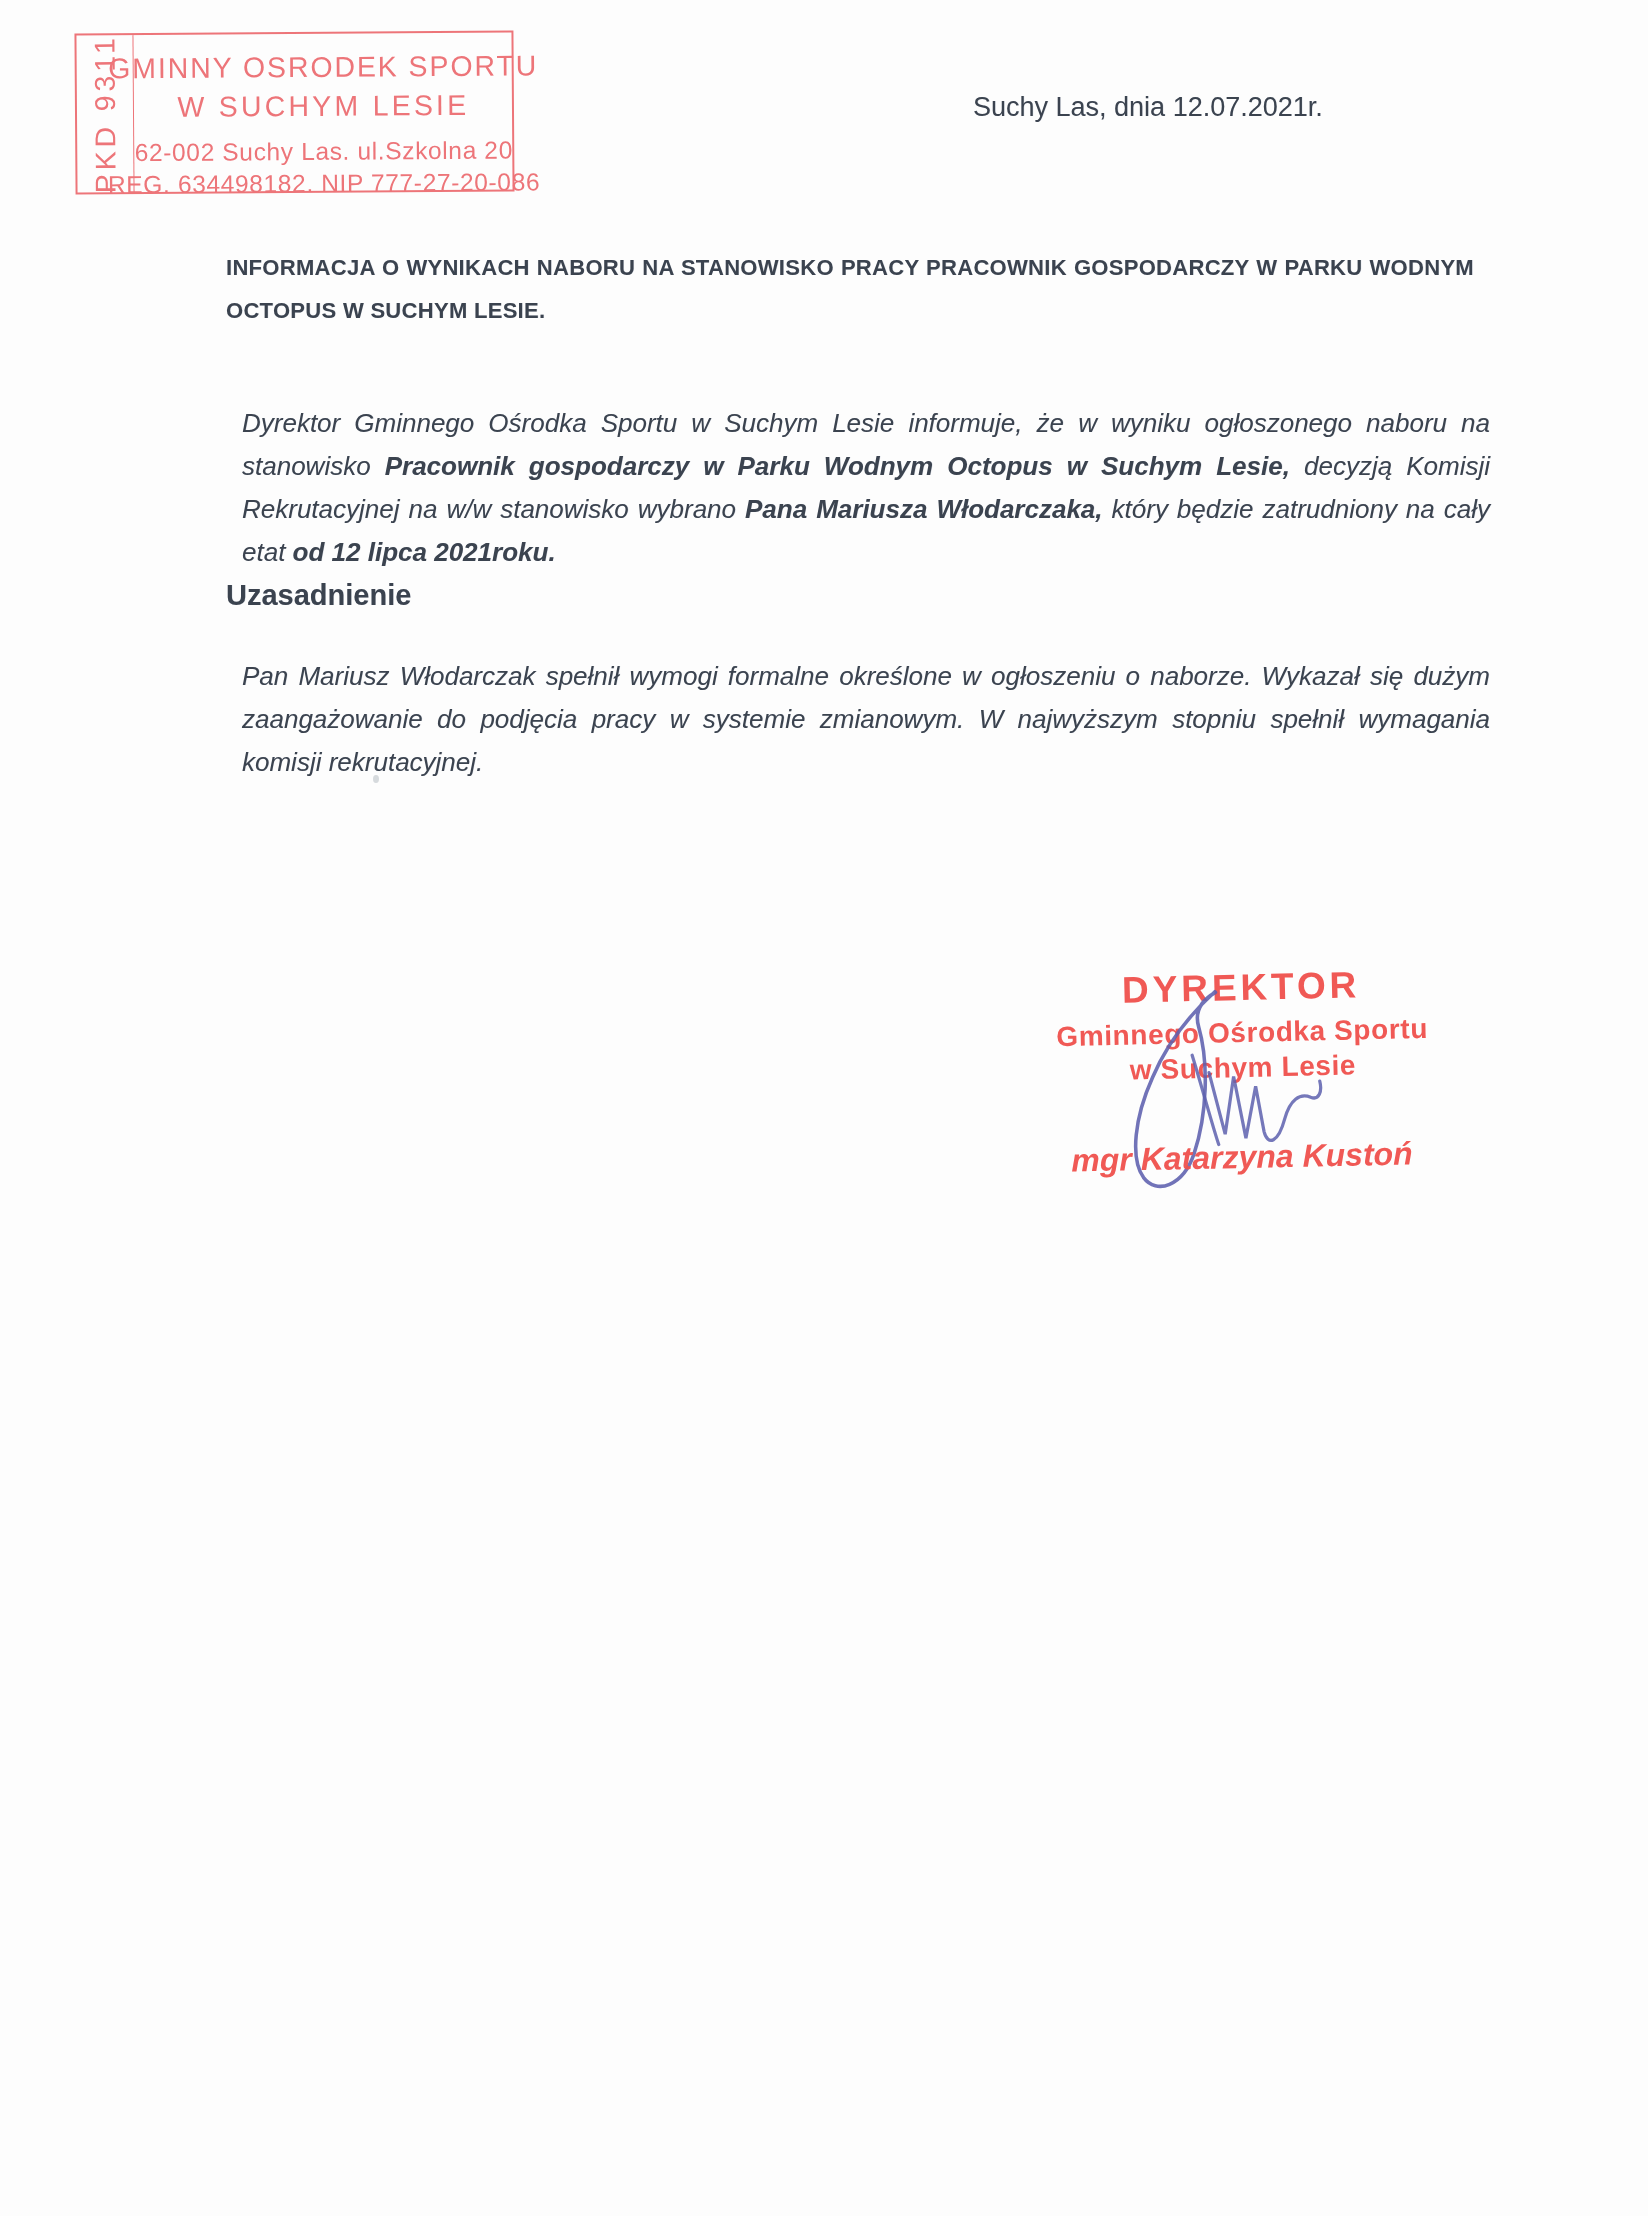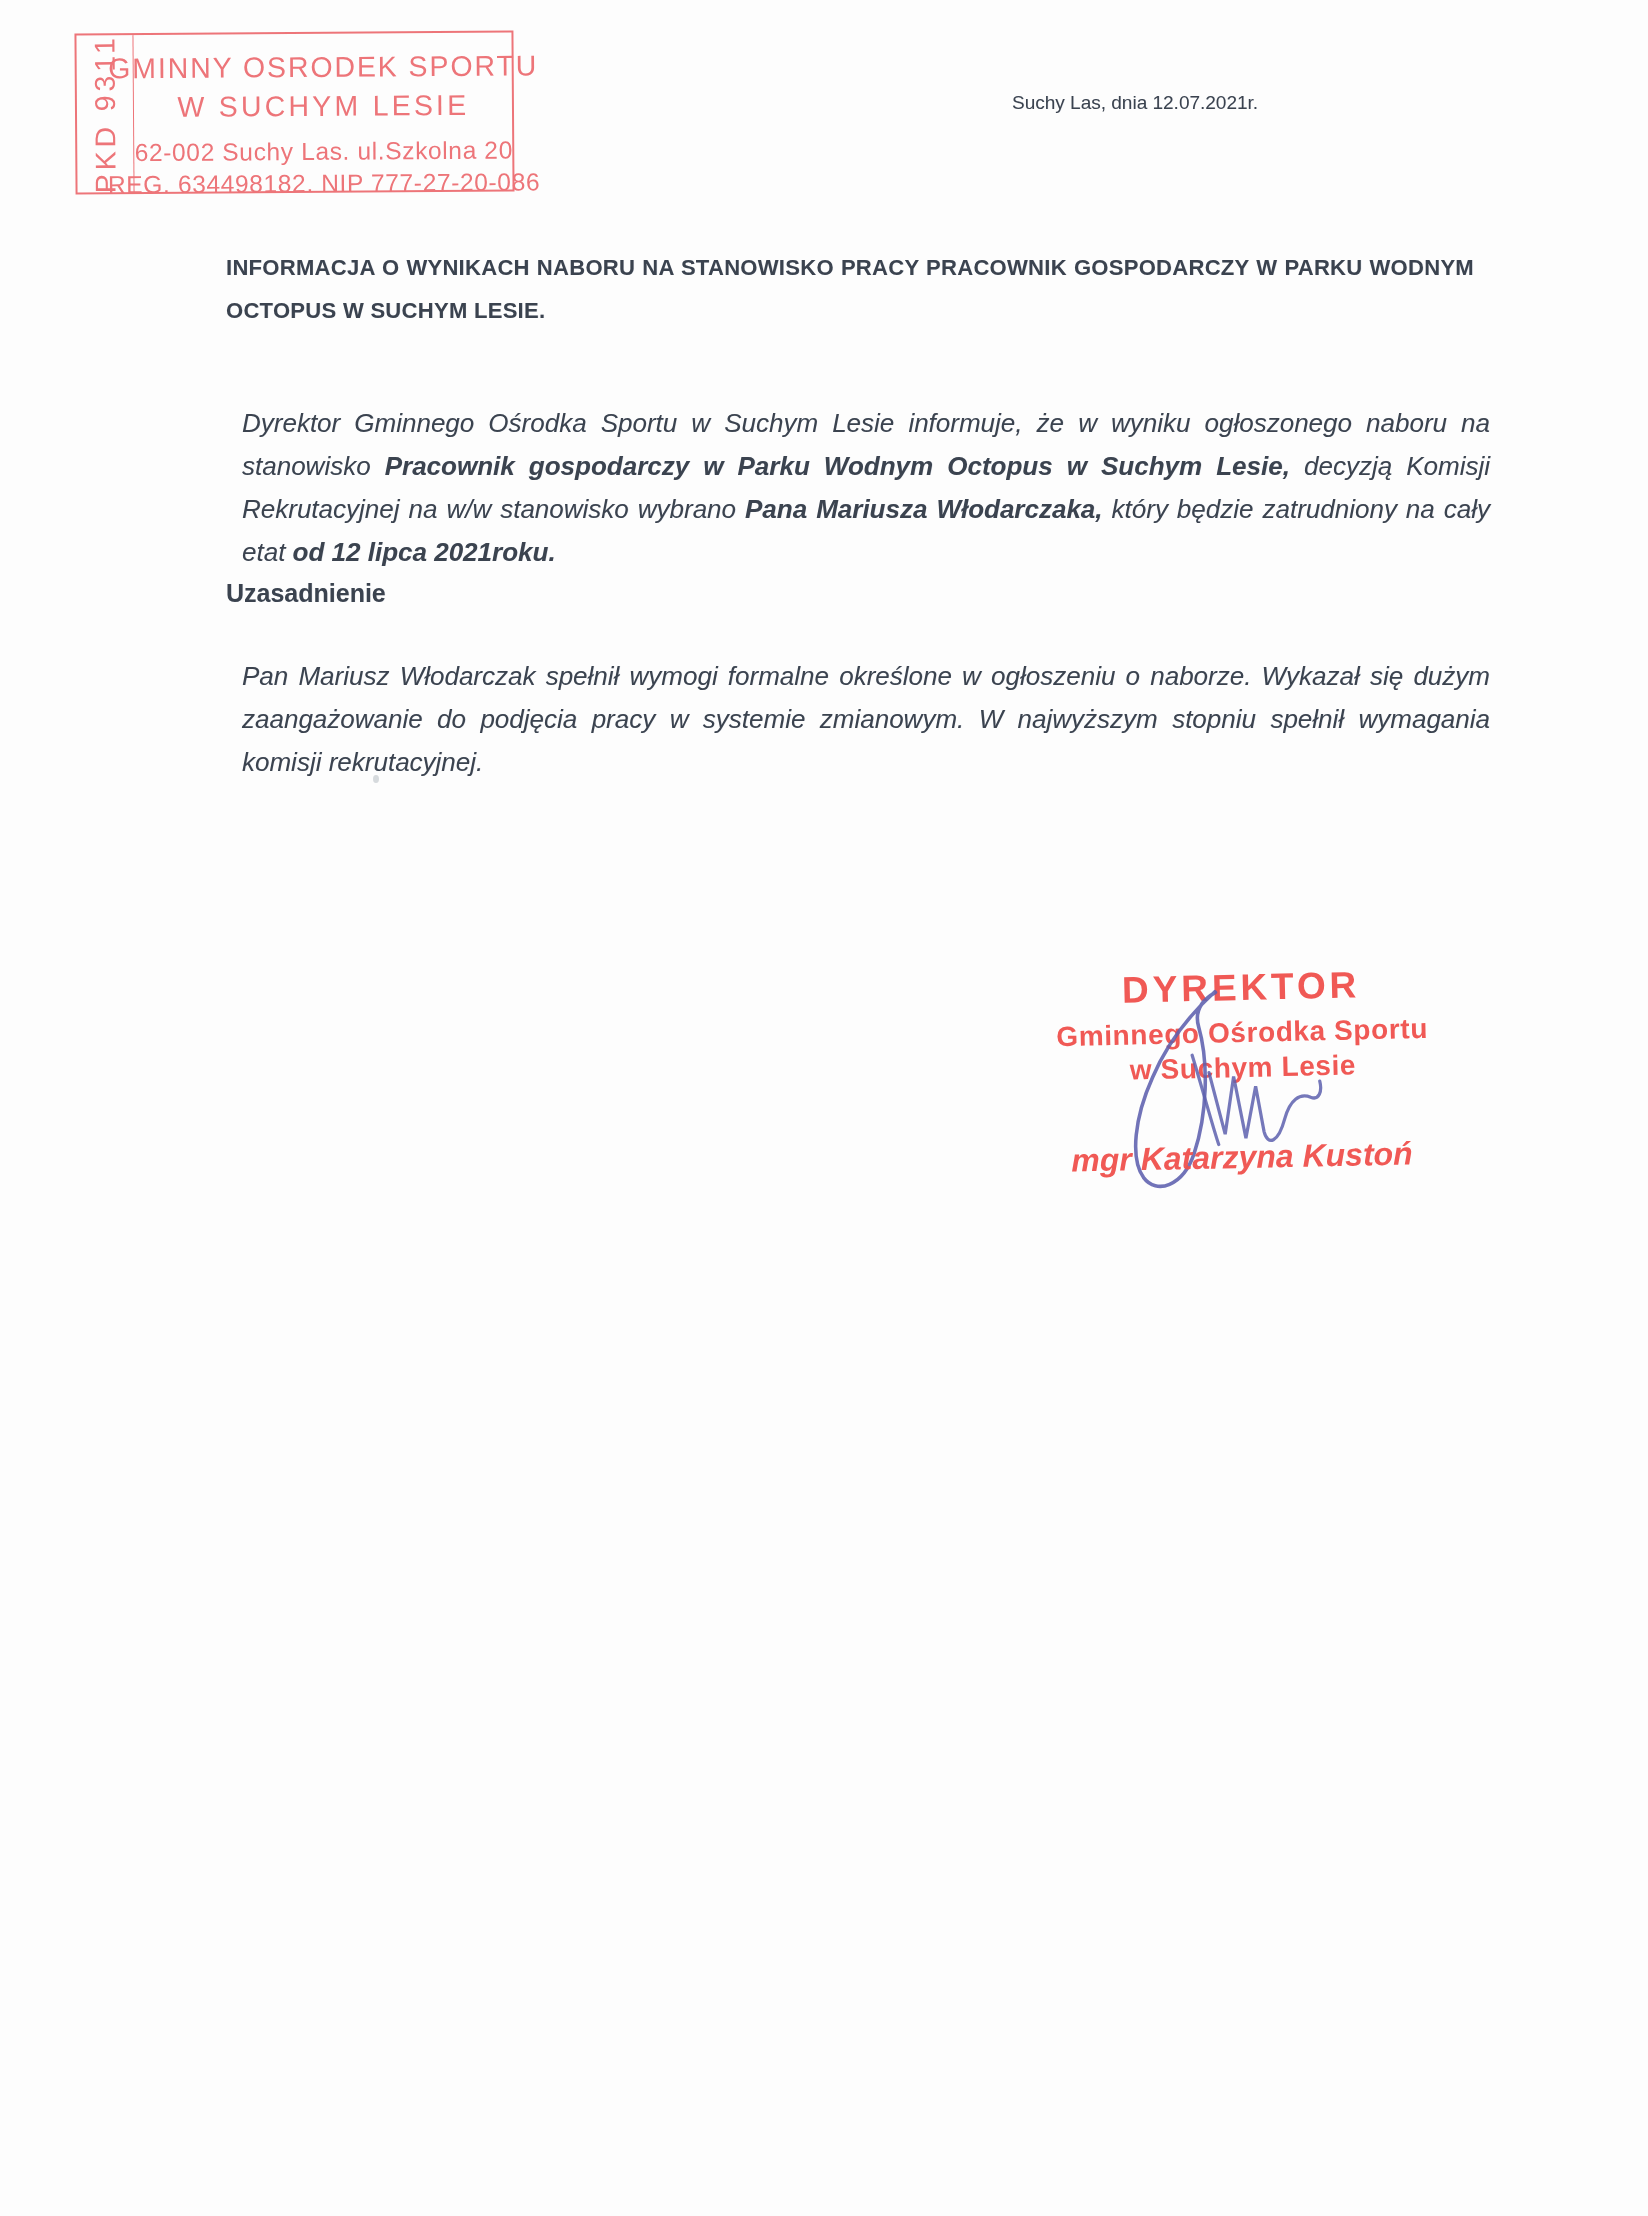--- a/index.html
+++ b/index.html
@@ -41,38 +41,38 @@
     position:absolute;left:58px;right:0;top:0;bottom:0;
     display:flex;flex-direction:column;align-items:center;
     padding-top:17px;box-sizing:border-box;
   }
   .stamp-org1{font-size:28.5px;letter-spacing:1.9px;white-space:nowrap;}
   .stamp-org2{font-size:28.5px;letter-spacing:3.2px;margin-top:5.8px;white-space:nowrap;}
   .stamp-addr{font-size:24.6px;margin-top:15.6px;letter-spacing:0.6px;white-space:nowrap;}
   .stamp-reg{font-size:24.6px;margin-top:3.2px;letter-spacing:0.6px;white-space:nowrap;}
 
   
-  .date-line{position:absolute;left:973px;top:92px;font-size:19px;margin-left:39px;}
+  .date-line{position:absolute;left:973px;top:92px;font-size:27px;}
 
   
   .doc-title{
     position:absolute;left:226px;top:246px;width:1248px;
     font-size:22px;font-weight:bold;letter-spacing:0.3px;
     line-height:43px;text-align:justify;
   }
 
   
   .para{
     position:absolute;left:242px;width:1248px;
     font-size:26px;line-height:43px;text-align:justify;font-style:italic;
   }
   .para-announcement{top:402px;}
   .section-heading{
     position:absolute;left:226px;top:579px;
-    font-size:25px;font-weight:bold;
+    font-size:29px;font-weight:bold;
   }
   .para-justification{top:634px;margin-top:21px;}
   .bold{font-weight:bold;}
 
   
   .speck{
     position:absolute;left:373px;top:775px;width:5.8px;height:7.8px;
     background:#c2c7cd;border-radius:50%;opacity:.65;
   }
 

